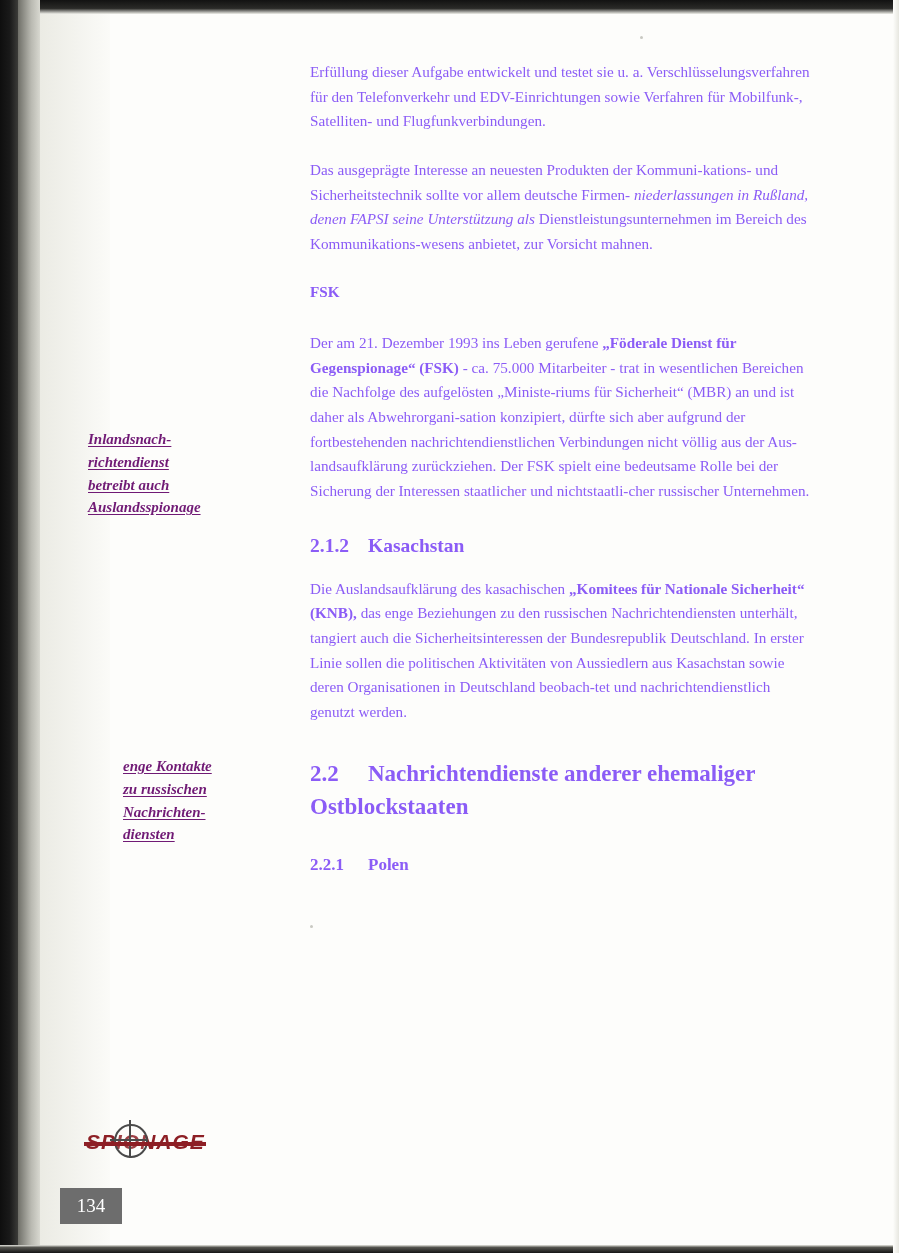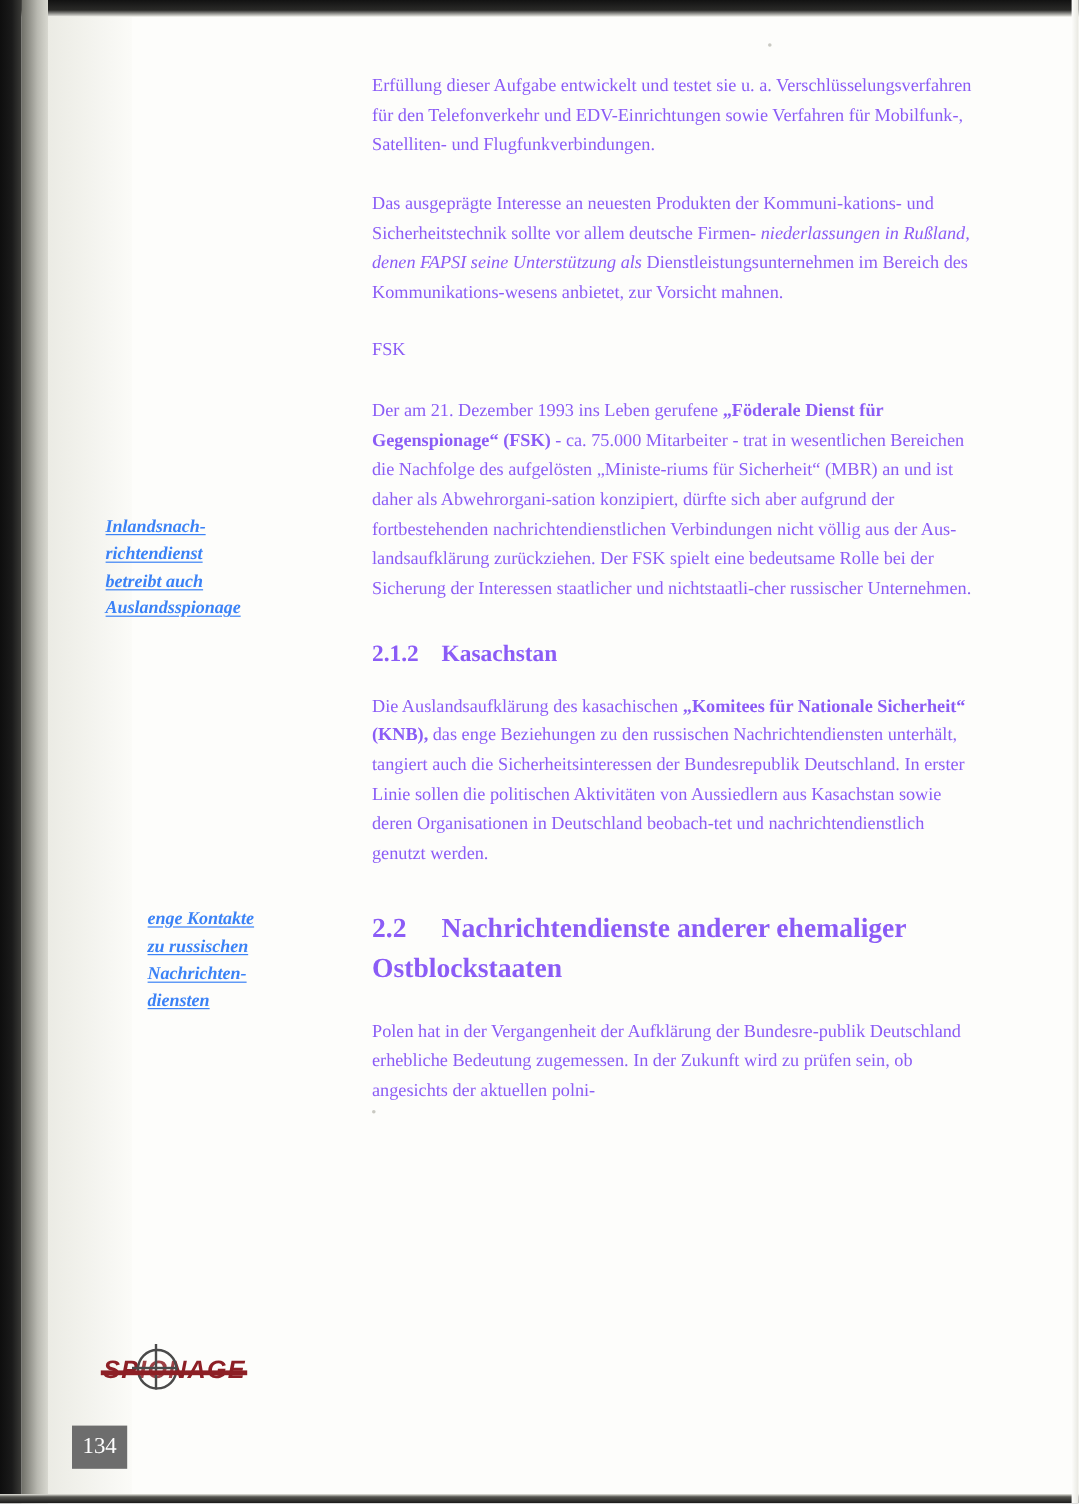--- a/index.html
+++ b/index.html
@@ -71,21 +71,21 @@
     line-height: 1.62;
     color: #8b5cf6;
     text-align: left;
   }
   .para {
     margin: 0 0 24px 0;
   }
   .ital { font-style: italic; }
   .bold { font-weight: bold; }
   .subhead-fsk {
-    font-weight: normal;
+    font-weight: bold;
     font-size: 15.2px;
     margin: 0 0 26px 0;
   }
   h2.num-head {
     font-size: 19.5px;
     font-weight: bold;
     margin: 30px 0 18px 0;
     line-height: 1.3;
   }
   h2.num-head .numcol {
@@ -116,21 +116,21 @@
   
   .margin-note {
     position: absolute;
     left: 88px;
     width: 200px;
     font-family: "Liberation Serif", serif;
     font-style: italic;
     font-weight: bold;
     font-size: 15px;
     line-height: 1.52;
-    color: #3b82f6;
+    color: #701a75;
   }
   .margin-note .ln {
     display: block;
     text-decoration: underline;
     text-underline-offset: 2px;
   }
   #note-1 { top: 428px; }
   #note-2 { top: 755px; margin-left: 35px; }
 
   
@@ -173,21 +173,21 @@
   .logo .target:before {
     left: 13px; top: -6px; width: 2px; height: 38px;
   }
   .logo .target:after {
     top: 13px; left: -6px; height: 2px; width: 38px;
   }
   .pagenum {
     position: absolute;
     left: 60px;
     top: 1188px;
-    width: 46px;
+    width: 62px;
     height: 36px;
     background: #6d6d6d;
     color: #ffffff;
     font-family: "Liberation Serif", serif;
     font-size: 19px;
     display: flex;
     align-items: center;
     justify-content: center;
   }
   .speck {
@@ -252,22 +252,24 @@
     <p class="para">
       <span>Die Auslandsaufklärung des kasachischen </span>
       <span class="bold">„Komitees für Nationale Sicherheit“ (KNB),</span>
       <span> das enge Beziehungen zu den russischen Nachrichtendiensten unterhält, tangiert auch die Sicherheitsinteressen der Bundesrepublik Deutschland. In erster Linie sollen die politischen Aktivitäten von Aussiedlern aus Kasachstan sowie deren Organisationen in Deutschland beobach-tet und nachrichtendienstlich genutzt werden.</span>
     </p>
 
     <h2 class="wide-head">
       <span class="numcol">2.2</span><span>Nachrichtendienste anderer ehemaliger Ostblockstaaten</span>
     </h2>
 
-
-    <p class="para">Polen hat in der Vergangenheit der Aufklärung der Bundesre-publik Deutschland erhebliche Bedeutung zugemessen. In der Zukunft wird zu prüfen sein, ob angesichts der aktuellen polni-</p>
+    <h3 class="num-head-3">
+      <span class="numcol">2.2.1</span><span>Polen</span>
+    </h3>
+
 
   </div>
 
   <div class="logo">
     <div class="word">SPIONAGE</div>
     <div class="target"></div>
     <div class="strike"></div>
   </div>
 
   <div class="pagenum">134</div>

